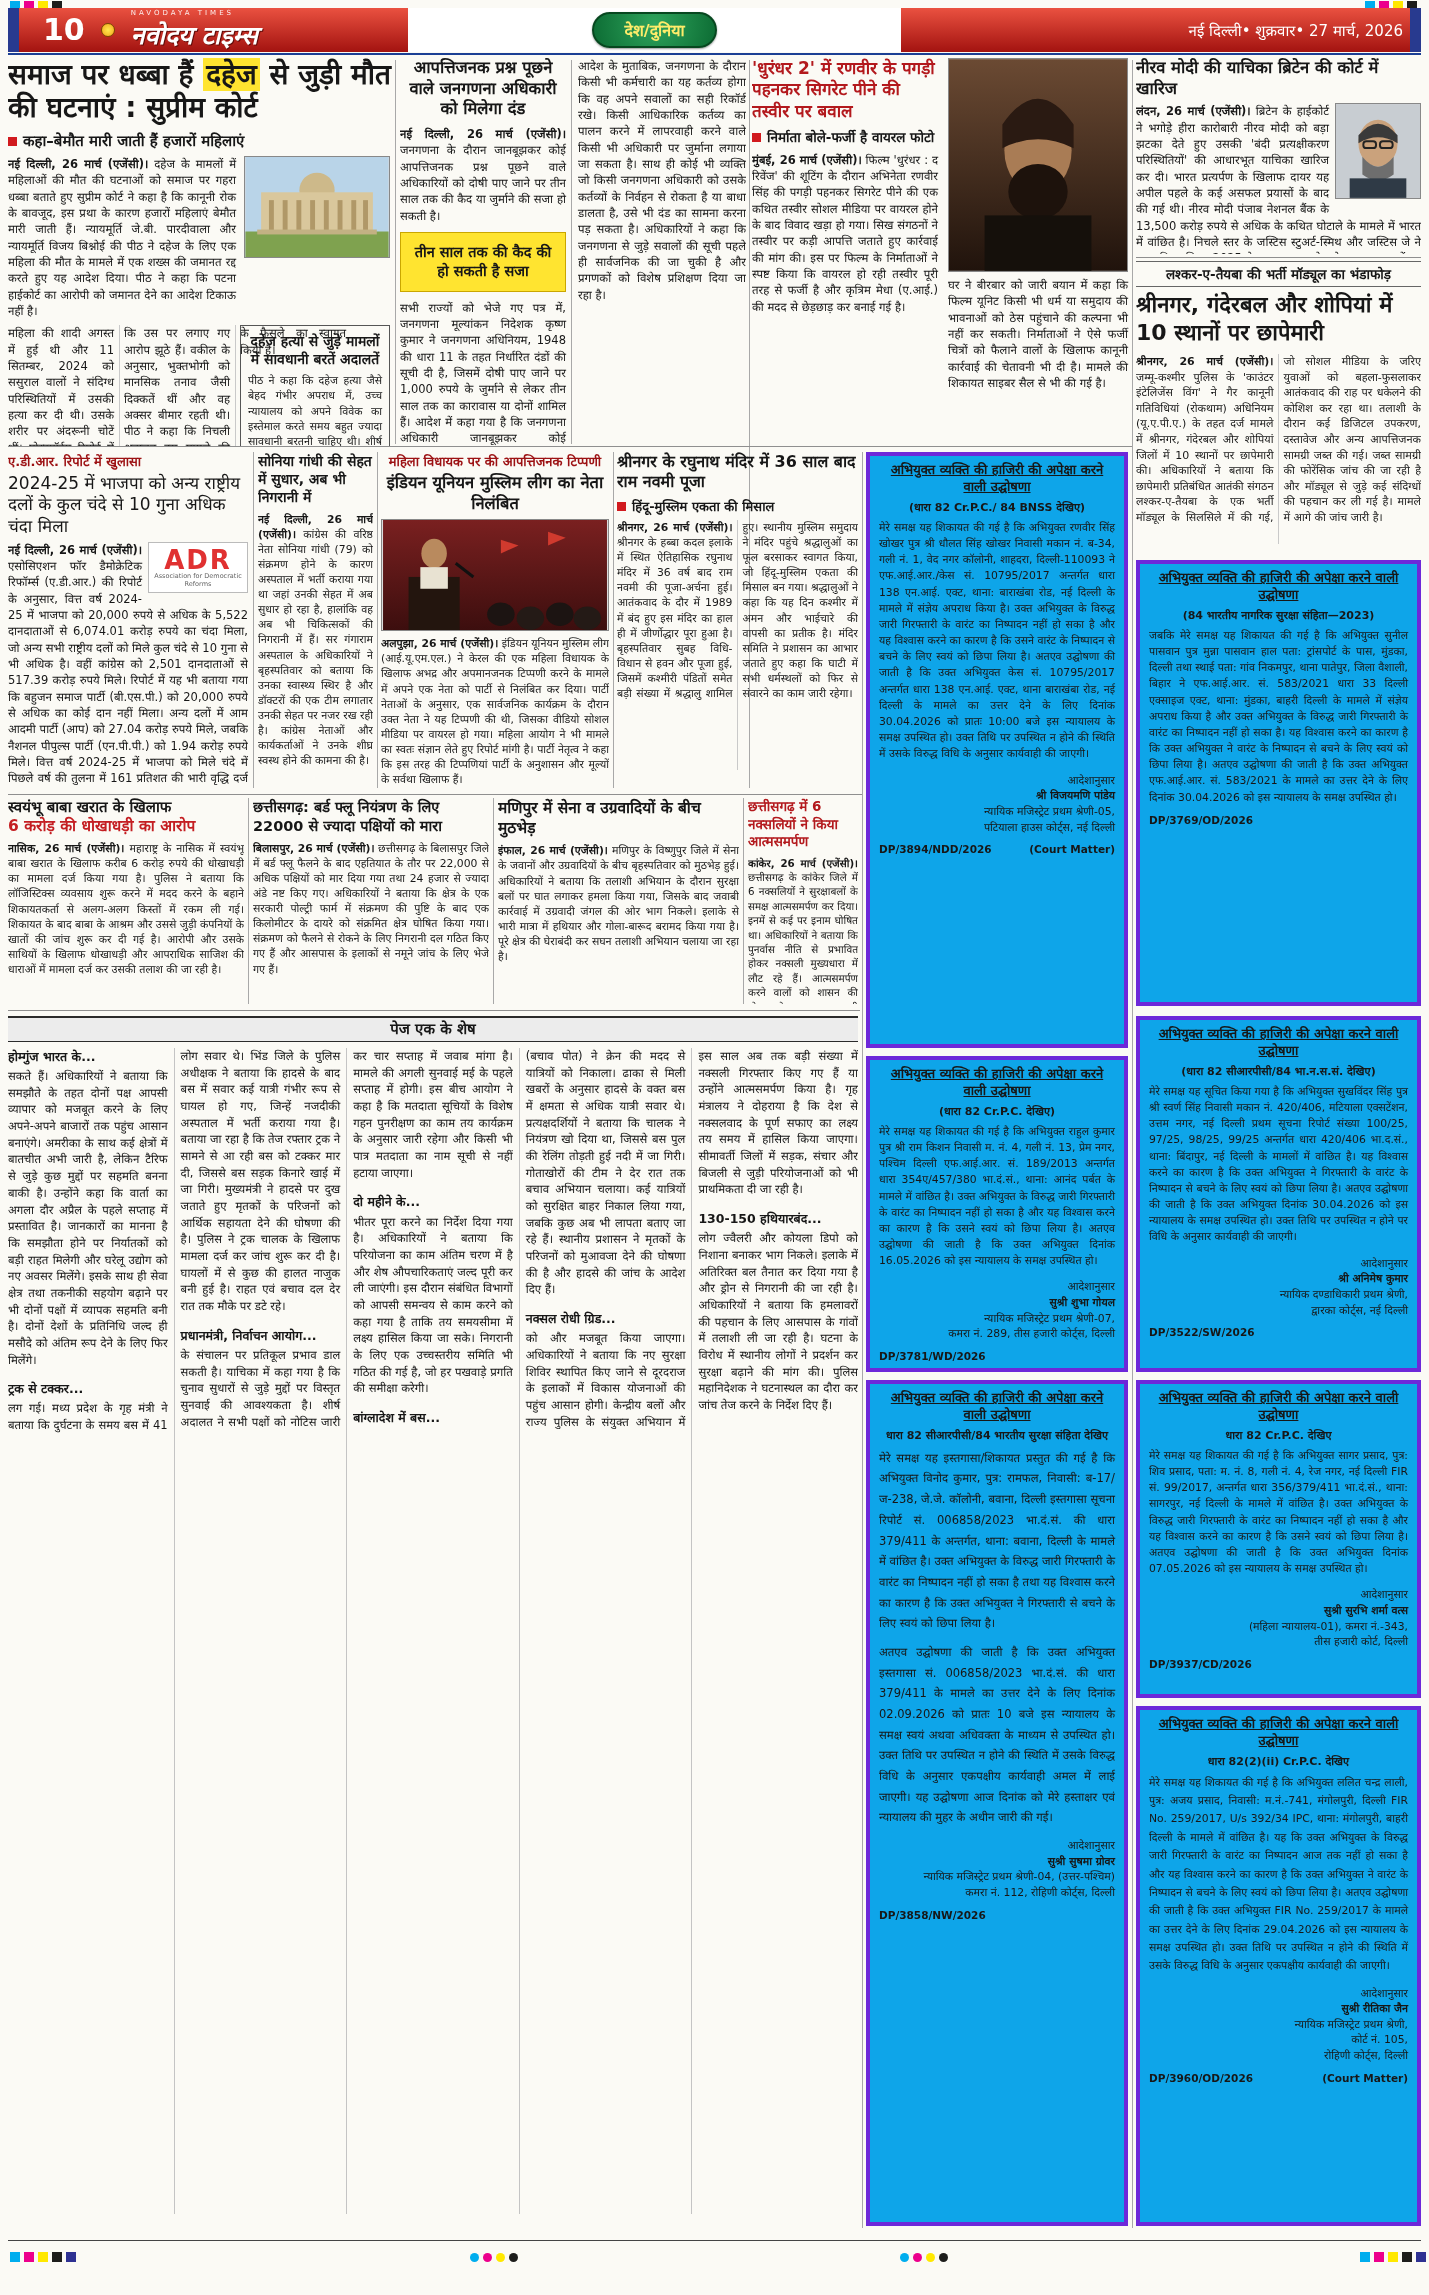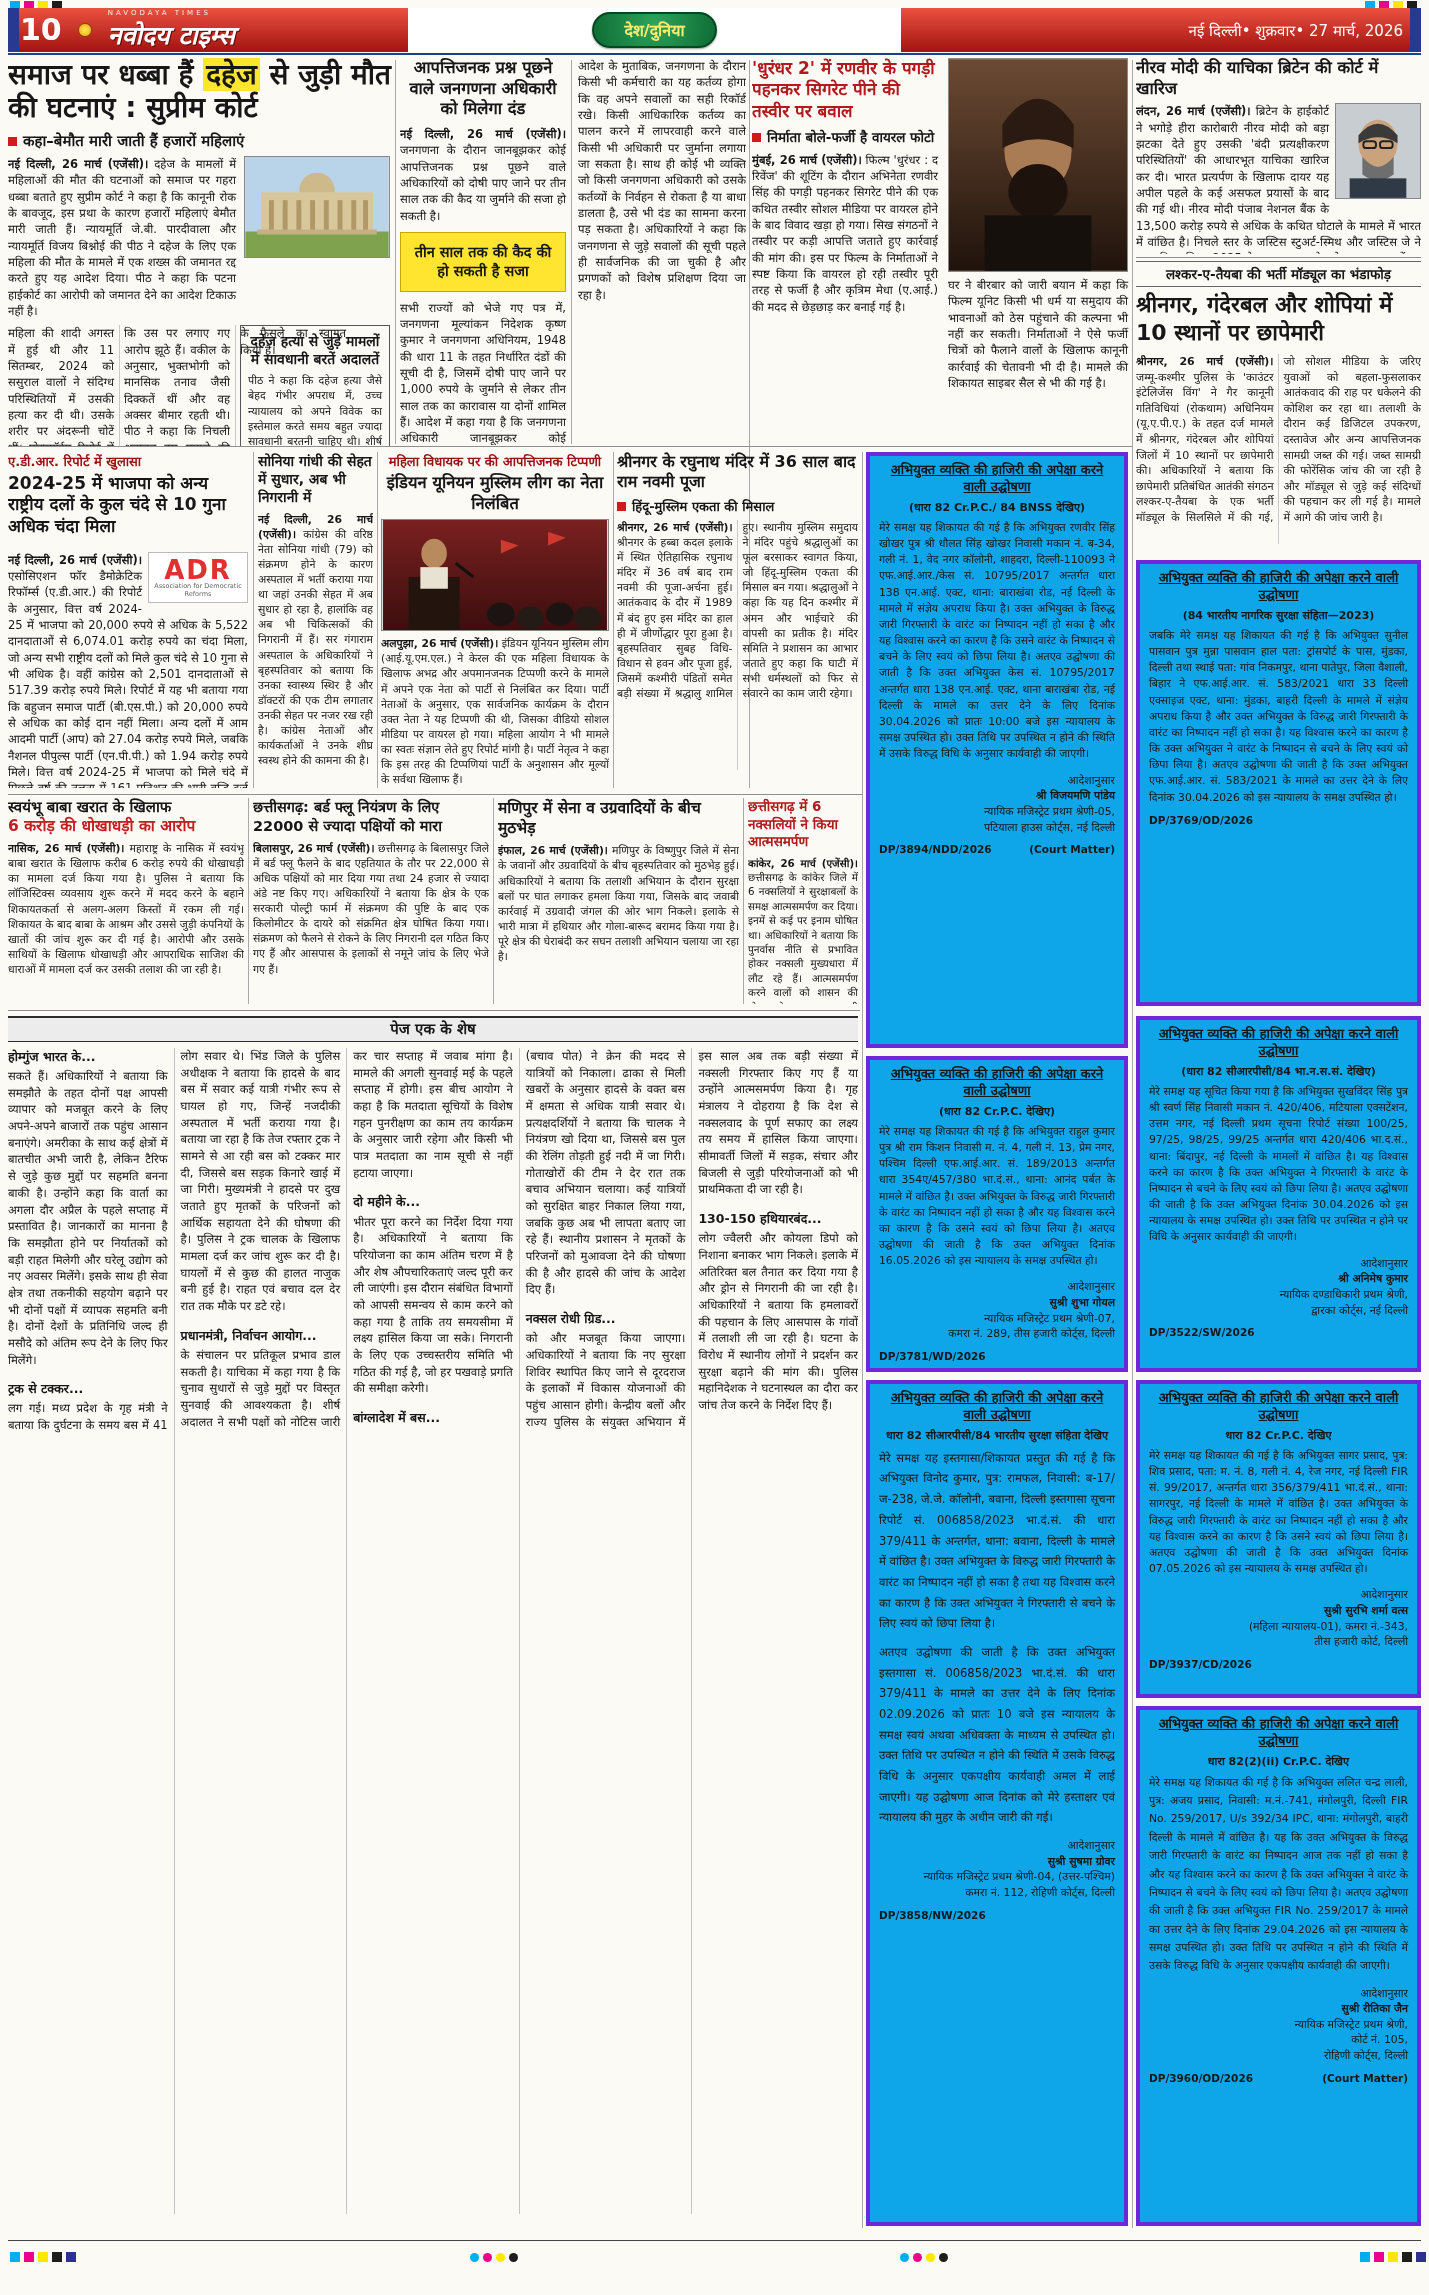--- a/index.html
+++ b/index.html
@@ -10,41 +10,41 @@
   .vline{position:absolute;width:1px;background:#a8a8a8}
   .hline{position:absolute;height:1px;background:#8f8f8f}
   .bt{font-size:11.5px;line-height:1.42;text-align:justify}
   .bt-sm{font-size:10.8px;line-height:1.4;text-align:justify}
   .dl{font-weight:bold}
   .sq{display:inline-block;width:9px;height:9px;background:#d11a1e;margin-right:6px}
   .c2{columns:2;column-gap:10px;column-rule:1px solid #c9c9c9}
   
   .hdr{display:flex;height:44px}
   .hdr-red{background:linear-gradient(180deg,#ea5140,#a31310);color:#fff;display:flex;align-items:center}
-  .mast-left{flex:0 0 400px;gap:16px;padding:0 12px}
+  .mast-left{flex:0 0 400px;gap:16px;padding:0 35px}
   .pageno{font-size:30px;font-weight:bold;line-height:1}
   .mast-en{font-size:7px;letter-spacing:3px;opacity:.9}
   .mast-hi{font-size:25px;font-weight:bold;font-style:italic;text-shadow:1px 1px 0 #5e0a08}
   .logo-dot{width:14px;height:14px;border-radius:50%;background:radial-gradient(#ffe94e,#f3a31b);border:1px solid #7a4a00}
   .mast-mid{flex:1;background:#fff;display:flex;align-items:center;justify-content:center}
   .badge{background:radial-gradient(circle at 50% 30%,#2ea45c,#0c6b33);color:#ffec6a;font-weight:bold;
          font-size:16px;padding:5px 30px;border-radius:22px;border:2px solid #07471f;box-shadow:0 1px 2px rgba(0,0,0,.4)}
   .mast-right{flex:0 0 520px;justify-content:flex-end;padding:0 18px;font-weight:normal;font-size:15px}
   .endcap{position:absolute;width:11px;height:44px;background:#283a8f}
   
   .h-dowry{font-size:28px;line-height:1.18;font-weight:bold}
   .hl-y{background:#ffe430;padding:0 3px}
   .subhead{font-size:15px;font-weight:bold;margin:6px 0 6px}
   .h-cen{font-size:16.5px;line-height:1.25;font-weight:bold;text-align:center}
   .h-dhu{font-size:17px;line-height:1.25;font-weight:bold;color:#b3191d}
   .h-nir{font-size:16.5px;line-height:1.25;font-weight:bold}
   .kick{font-size:13.5px;font-weight:bold;text-align:center;border-top:1px solid #666;border-bottom:1px solid #666;padding:3px 0;margin-bottom:4px}
   .h-lash{font-size:22px;line-height:1.25;font-weight:bold;margin:4px 0 8px}
   .kick2{font-size:13px;font-weight:bold;color:#9c1113;margin-bottom:3px}
-  .h-adr{font-size:17px;line-height:1.25;font-weight:bold;margin-bottom:15px}
+  .h-adr{font-size:17px;line-height:1.25;font-weight:normal;margin-bottom:5px}
   .h-son{font-size:14px;line-height:1.3;font-weight:bold;margin-bottom:5px}
   .h-iuml{font-size:16.5px;line-height:1.25;font-weight:bold;text-align:center;margin-bottom:5px}
   .h-rag{font-size:16px;line-height:1.28;font-weight:bold;margin-bottom:4px}
   .h-s1{font-size:15px;line-height:1.25;font-weight:bold}
   .h-s2{font-size:15.5px;line-height:1.25;font-weight:bold;color:#c41e22;margin-bottom:5px}
   .h-bird{font-size:14.5px;line-height:1.3;font-weight:bold;margin-bottom:5px}
   .h-man{font-size:15.5px;line-height:1.3;font-weight:bold;margin-bottom:5px}
   .h-nax{font-size:13.5px;line-height:1.3;font-weight:bold;color:#b3191d;margin-bottom:5px}
   
   .pullbox{background:#ffe430;border:1px solid #caa600;font-weight:bold;font-size:14.5px;line-height:1.3;

